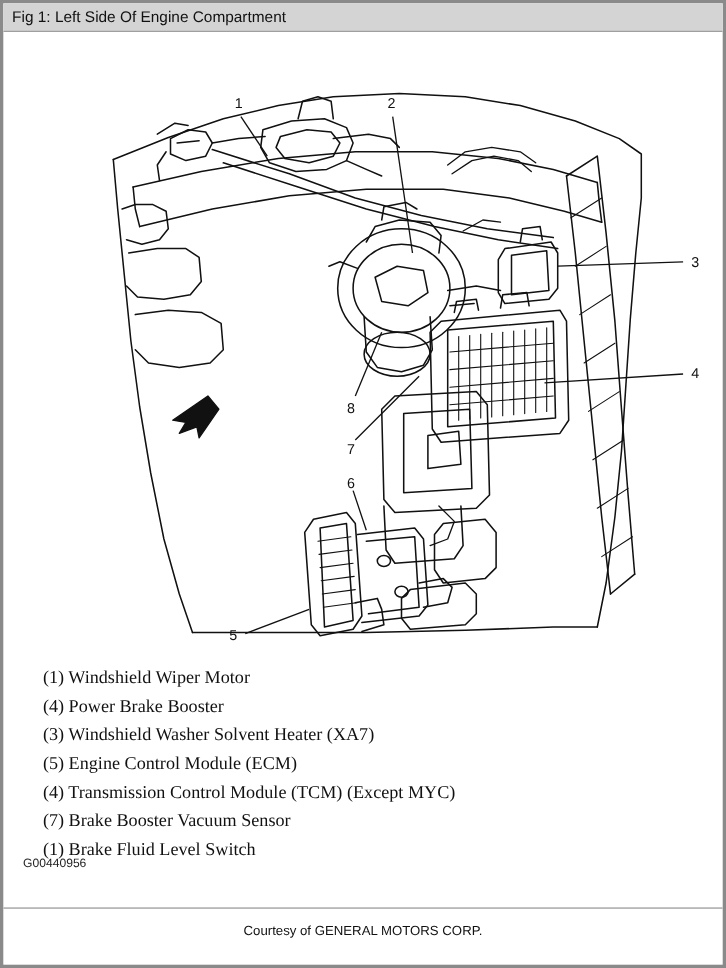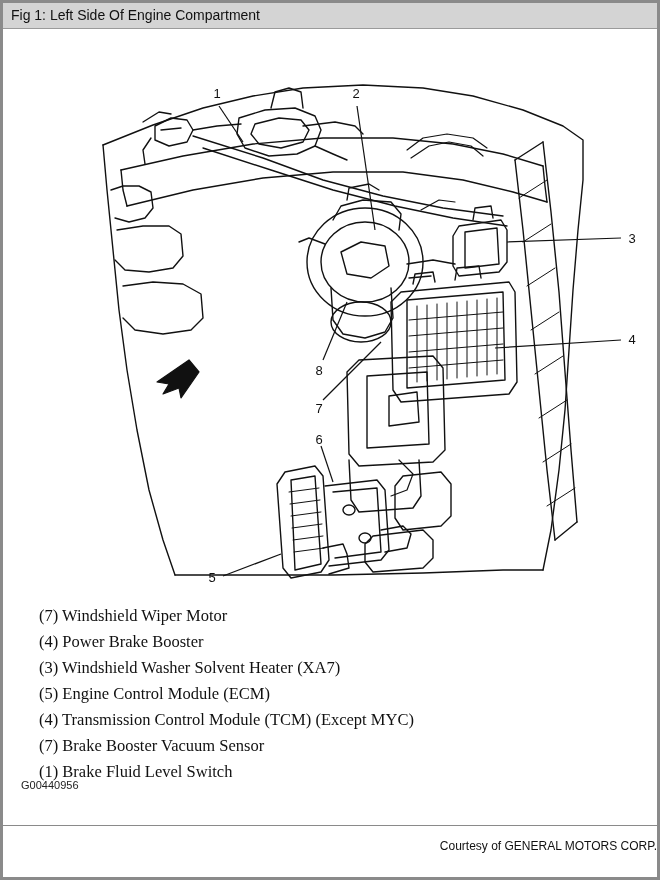--- a/index.html
+++ b/index.html
@@ -79,21 +79,21 @@
     top: 822px;
     width: 654px;
     height: 1px;
     background: #8a8a8a;
   }
   .courtesy {
     position: absolute;
     left: 0;
     top: 836px;
     width: 654px;
-    text-align: right;
+    text-align: center;
     font-family: "Liberation Sans", sans-serif;
     font-size: 12px;
     color: #111;
   }
   .callout-num {
     font-family: "Liberation Sans", sans-serif;
     font-size: 13px;
     fill: #111;
   }
 </style>
@@ -240,21 +240,21 @@
       <text class="callout-num" x="629" y="213" text-anchor="middle">3</text>
       <text class="callout-num" x="629" y="314" text-anchor="middle">4</text>
       <text class="callout-num" x="209" y="552" text-anchor="middle">5</text>
       <text class="callout-num" x="316" y="414" text-anchor="middle">6</text>
       <text class="callout-num" x="316" y="383" text-anchor="middle">7</text>
       <text class="callout-num" x="316" y="345" text-anchor="middle">8</text>
     </svg>
   </div>
 
   <div class="legend">
-    <div class="legend-item">(7) Windshield Wiper Motor</div>
+    <div class="legend-item">(1) Windshield Wiper Motor</div>
     <div class="legend-item">(4) Power Brake Booster</div>
     <div class="legend-item">(3) Windshield Washer Solvent Heater (XA7)</div>
     <div class="legend-item">(5) Engine Control Module (ECM)</div>
     <div class="legend-item">(4) Transmission Control Module (TCM) (Except MYC)</div>
     <div class="legend-item">(7) Brake Booster Vacuum Sensor</div>
     <div class="legend-item">(1) Brake Fluid Level Switch</div>
   </div>
 
   <div class="figcode">G00440956</div>
 

